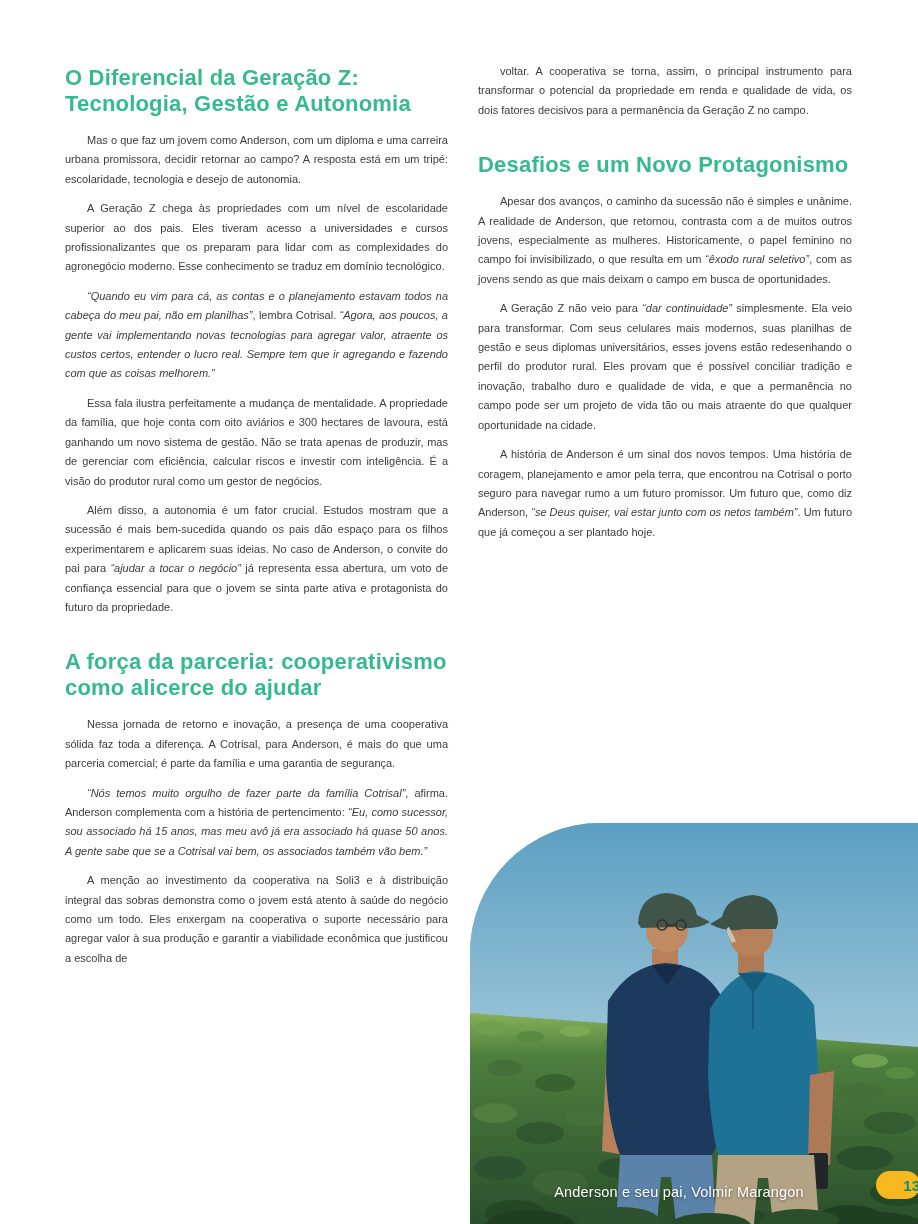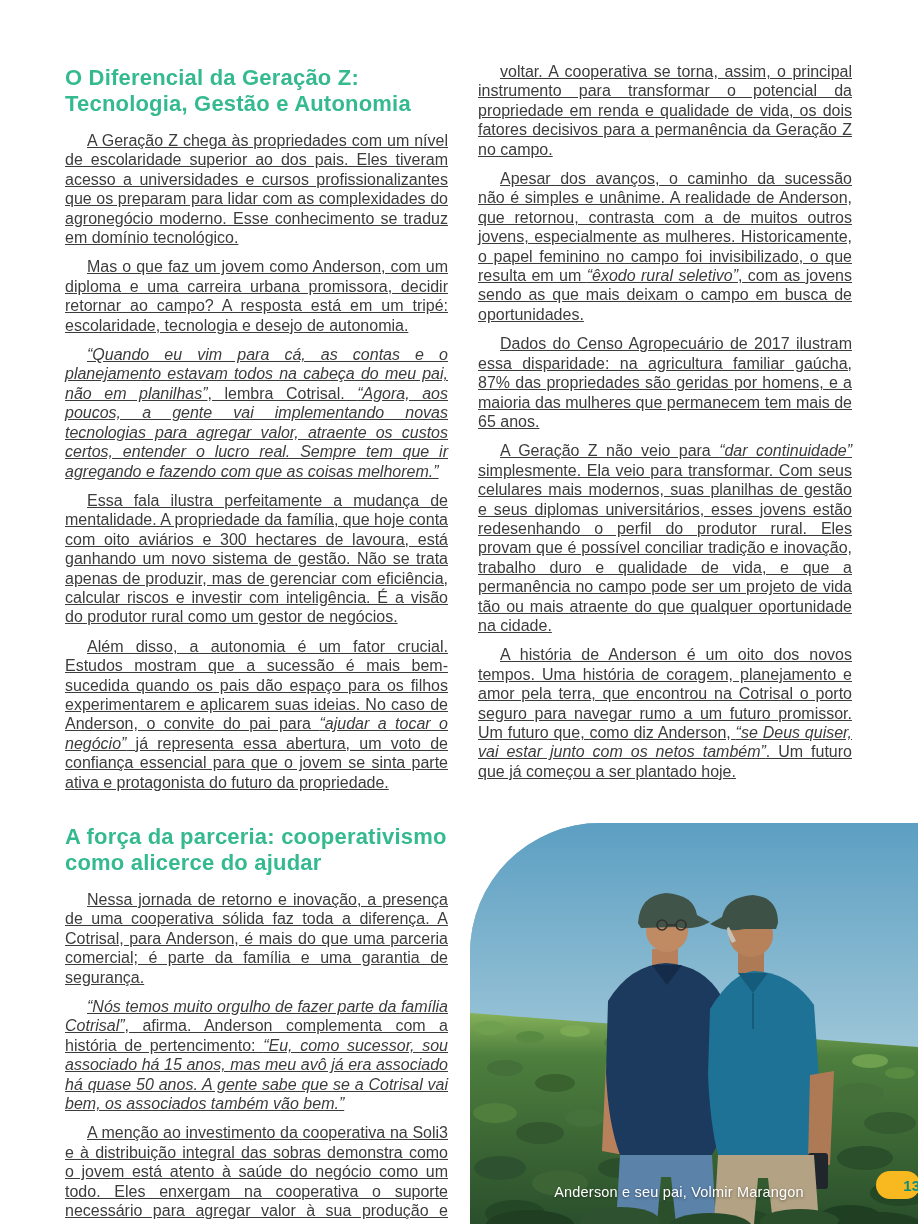--- a/index.html
+++ b/index.html
@@ -18,25 +18,24 @@
   .column h2 {
     margin:32px 0 14px;
     font-size:22px; line-height:26px;
     font-weight:bold;
     color:var(--heading_green,#35ba90);
     letter-spacing:0.2px;
   }
   .column h2:first-child { margin-top:3px; }
   .column p {
     margin:0 0 10px;
-    font-size:16px; line-height:19.4px;
+    font-size:11px; line-height:19.4px;
     color:var(--body_text,#3c3c3c);
     text-align:justify;
     text-indent:22px;
-    text-decoration:underline;
   }
   .column p em { font-style:italic; }
 
   .photo {
     position:absolute;
     left:470px; top:823px; right:0; bottom:0;
     border-top-left-radius:130px;
     overflow:hidden;
     background:#78aac8;
   }
@@ -61,36 +60,36 @@
     font-size:15px; font-weight:bold;
   }
 </style>
 </head>
 <body>
 
 <div class="page">
 
   <div class="column column-left" id="col-0">
       <h2><span>O Diferencial da Geração Z: Tecnologia, Gestão e Autonomia</span></h2>
+      <p><span>Mas o que faz um jovem como Anderson, com um diploma e uma carreira urbana promissora, decidir retornar ao campo? A resposta está em um tripé: escolaridade, tecnologia e desejo de autonomia.</span></p>
       <p><span>A Geração Z chega às propriedades com um nível de escolaridade superior ao dos pais. Eles tiveram acesso a universidades e cursos profissionalizantes que os preparam para lidar com as complexidades do agronegócio moderno. Esse conhecimento se traduz em domínio tecnológico.</span></p>
-      <p><span>Mas o que faz um jovem como Anderson, com um diploma e uma carreira urbana promissora, decidir retornar ao campo? A resposta está em um tripé: escolaridade, tecnologia e desejo de autonomia.</span></p>
       <p><em>“Quando eu vim para cá, as contas e o planejamento estavam todos na cabeça do meu pai, não em planilhas”</em><span>, lembra Cotrisal. </span><em>“Agora, aos poucos, a gente vai implementando novas tecnologias para agregar valor, atraente os custos certos, entender o lucro real. Sempre tem que ir agregando e fazendo com que as coisas melhorem.”</em></p>
       <p><span>Essa fala ilustra perfeitamente a mudança de mentalidade. A propriedade da família, que hoje conta com oito aviários e 300 hectares de lavoura, está ganhando um novo sistema de gestão. Não se trata apenas de produzir, mas de gerenciar com eficiência, calcular riscos e investir com inteligência. É a visão do produtor rural como um gestor de negócios.</span></p>
       <p><span>Além disso, a autonomia é um fator crucial. Estudos mostram que a sucessão é mais bem-sucedida quando os pais dão espaço para os filhos experimentarem e aplicarem suas ideias. No caso de Anderson, o convite do pai para </span><em>“ajudar a tocar o negócio”</em><span> já representa essa abertura, um voto de confiança essencial para que o jovem se sinta parte ativa e protagonista do futuro da propriedade.</span></p>
       <h2><span>A força da parceria: cooperativismo como alicerce do ajudar</span></h2>
       <p><span>Nessa jornada de retorno e inovação, a presença de uma cooperativa sólida faz toda a diferença. A Cotrisal, para Anderson, é mais do que uma parceria comercial; é parte da família e uma garantia de segurança.</span></p>
       <p><em>“Nós temos muito orgulho de fazer parte da família Cotrisal”</em><span>, afirma. Anderson complementa com a história de pertencimento: </span><em>“Eu, como sucessor, sou associado há 15 anos, mas meu avô já era associado há quase 50 anos. A gente sabe que se a Cotrisal vai bem, os associados também vão bem.”</em></p>
       <p><span>A menção ao investimento da cooperativa na Soli3 e à distribuição integral das sobras demonstra como o jovem está atento à saúde do negócio como um todo. Eles enxergam na cooperativa o suporte necessário para agregar valor à sua produção e garantir a viabilidade econômica que justificou a escolha de</span></p>
     </div>
   <div class="column column-right" id="col-1">
       <p><span>voltar. A cooperativa se torna, assim, o principal instrumento para transformar o potencial da propriedade em renda e qualidade de vida, os dois fatores decisivos para a permanência da Geração Z no campo.</span></p>
+      <h2><span>Desafios e um Novo Protagonismo</span></h2>
       <p><span>Apesar dos avanços, o caminho da sucessão não é simples e unânime. A realidade de Anderson, que retornou, contrasta com a de muitos outros jovens, especialmente as mulheres. Historicamente, o papel feminino no campo foi invisibilizado, o que resulta em um </span><em>“êxodo rural seletivo”</em><span>, com as jovens sendo as que mais deixam o campo em busca de oportunidades.</span></p>
-      <p><span>Dados do Censo Agropecuário de 2017 ilustram essa disparidade: na agricultura familiar gaúcha, 87% das propriedades são geridas por homens, e a maioria das mulheres que permanecem tem mais de 65 anos.</span></p>
       <p><span>A Geração Z não veio para </span><em>“dar continuidade”</em><span> simplesmente. Ela veio para transformar. Com seus celulares mais modernos, suas planilhas de gestão e seus diplomas universitários, esses jovens estão redesenhando o perfil do produtor rural. Eles provam que é possível conciliar tradição e inovação, trabalho duro e qualidade de vida, e que a permanência no campo pode ser um projeto de vida tão ou mais atraente do que qualquer oportunidade na cidade.</span></p>
-      <p><span>A história de Anderson é um oito dos novos tempos. Uma história de coragem, planejamento e amor pela terra, que encontrou na Cotrisal o porto seguro para navegar rumo a um futuro promissor. Um futuro que, como diz Anderson, </span><em>“se Deus quiser, vai estar junto com os netos também”</em><span>. Um futuro que já começou a ser plantado hoje.</span></p>
+      <p><span>A história de Anderson é um sinal dos novos tempos. Uma história de coragem, planejamento e amor pela terra, que encontrou na Cotrisal o porto seguro para navegar rumo a um futuro promissor. Um futuro que, como diz Anderson, </span><em>“se Deus quiser, vai estar junto com os netos também”</em><span>. Um futuro que já começou a ser plantado hoje.</span></p>
     </div>
 
   <div class="photo">
     <svg viewBox="0 0 448 401" preserveAspectRatio="none">
       <defs>
         <linearGradient id="sky" x1="0" y1="0" x2="0" y2="1">
           <stop offset="0" stop-color="#5C9FC2"></stop>
           <stop offset="1" stop-color="#A6CBDB"></stop>
         </linearGradient>
         <linearGradient id="field" x1="0" y1="0" x2="0" y2="1">

